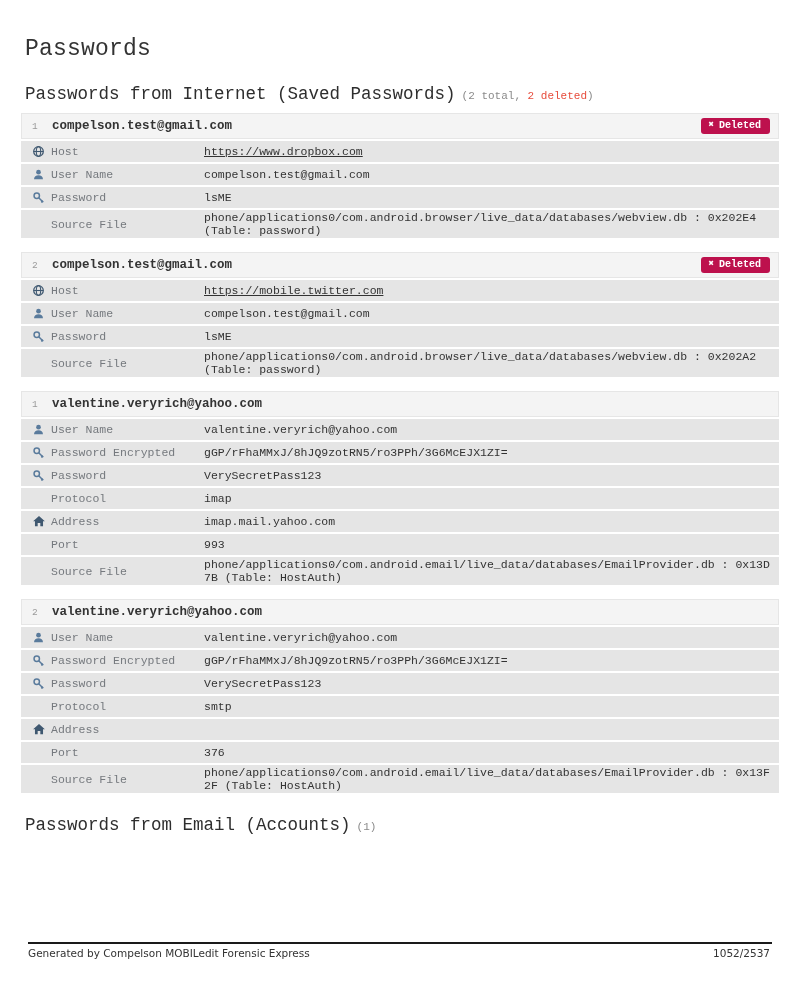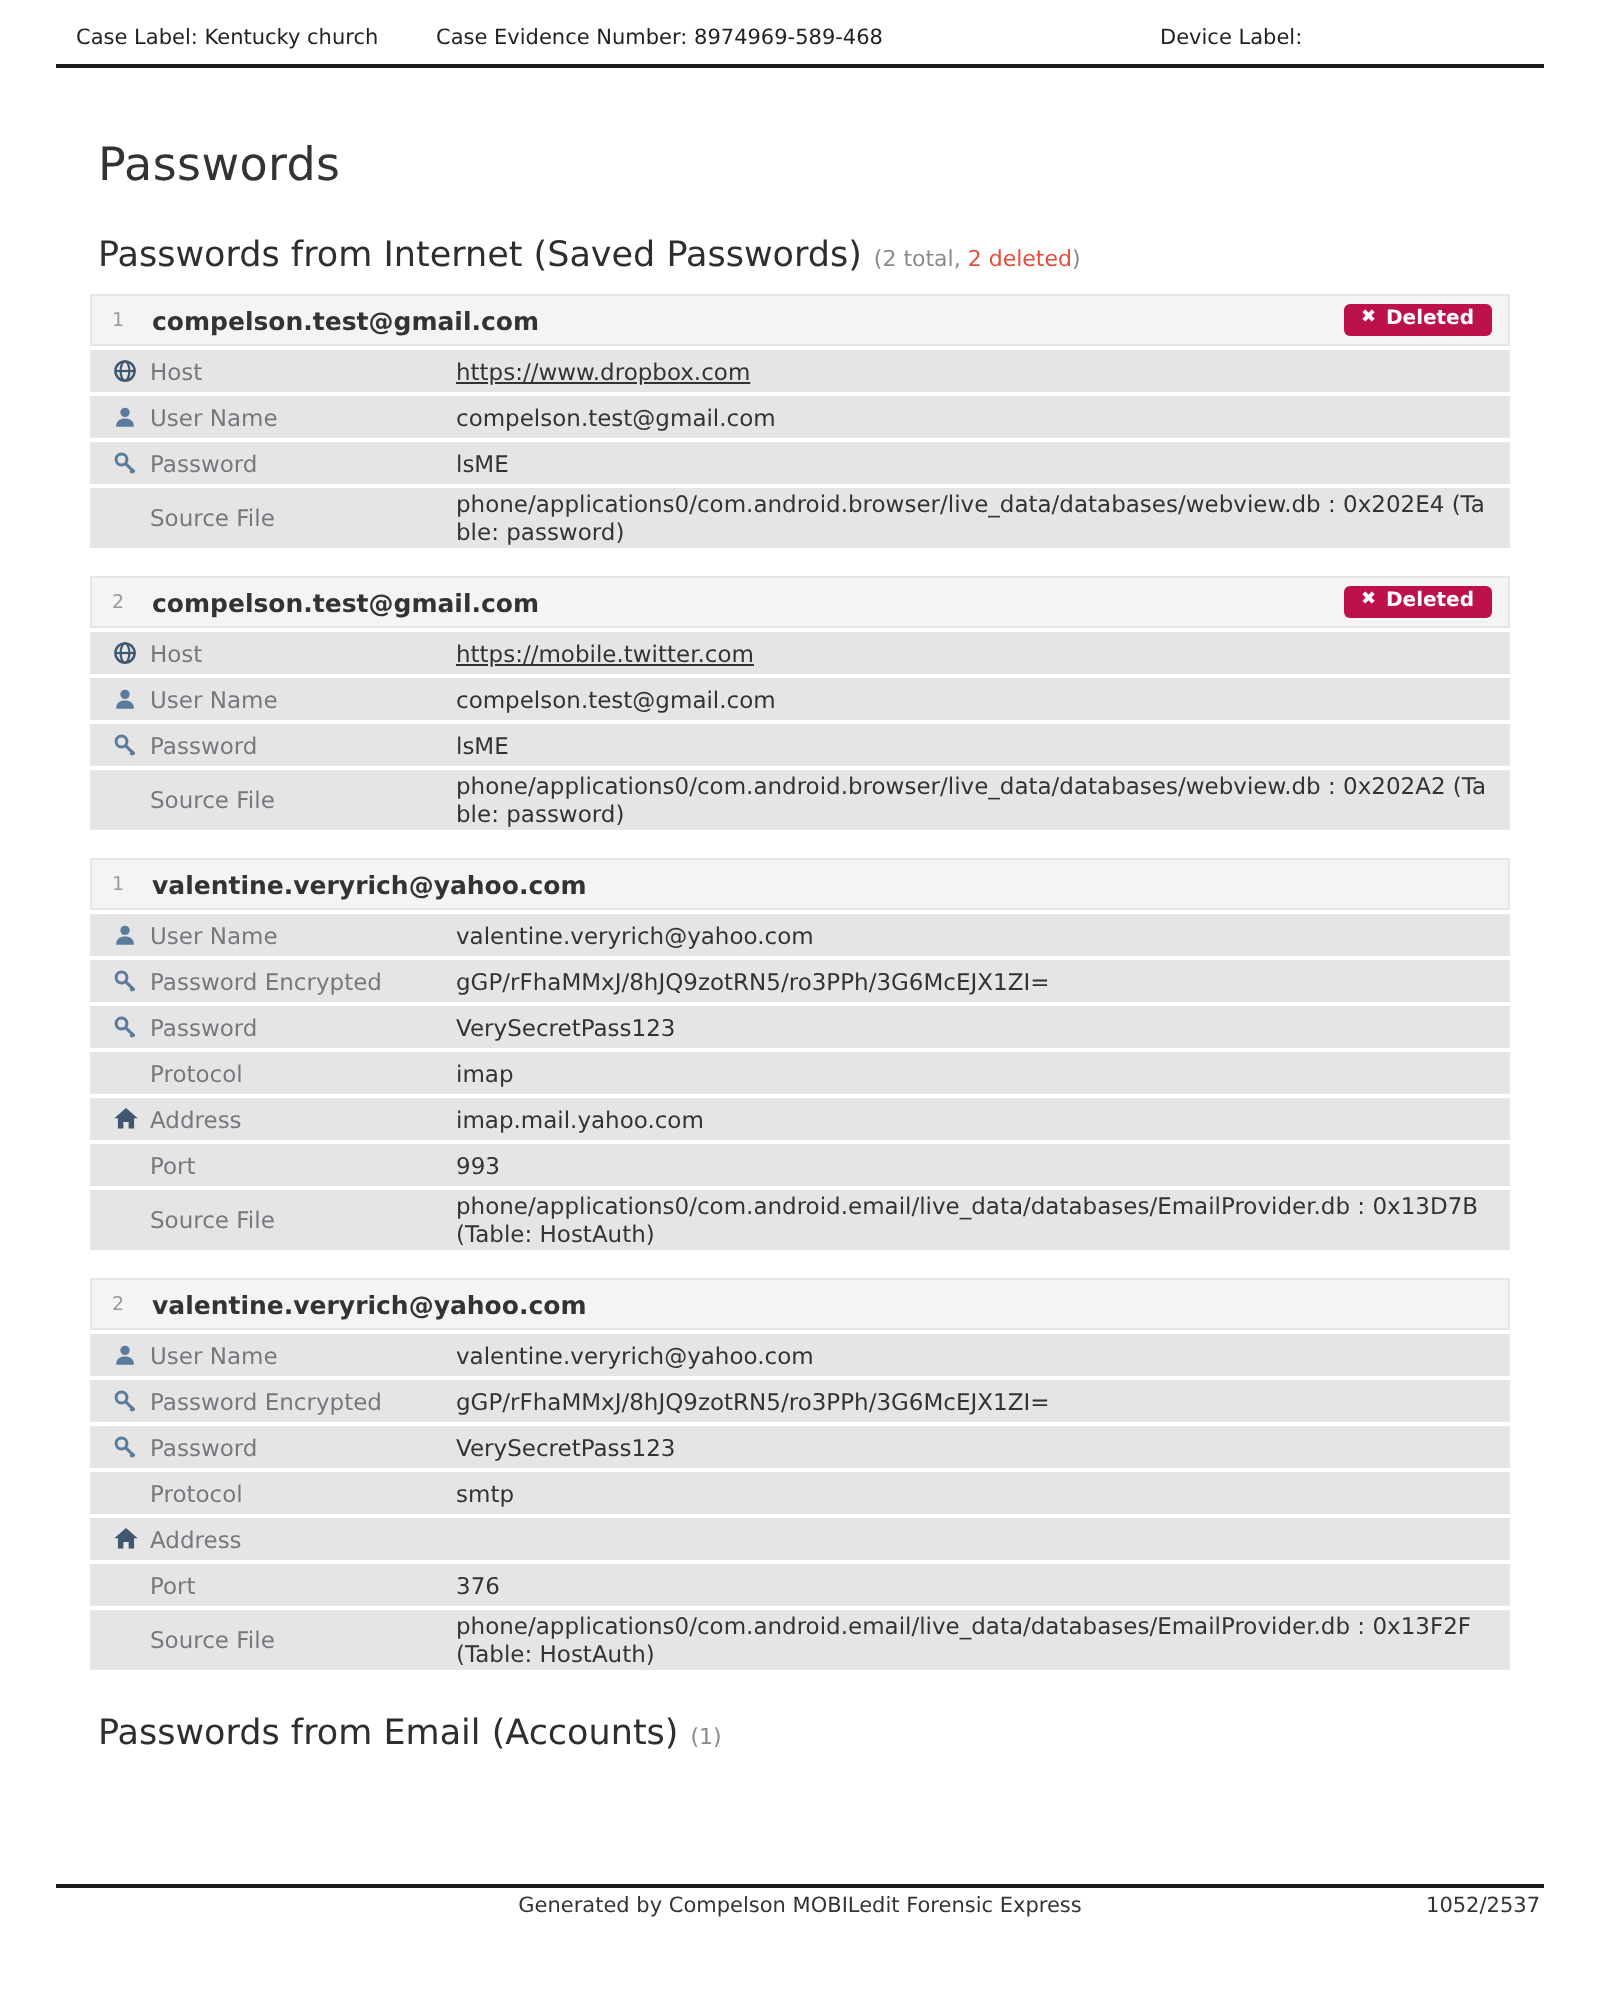--- a/index.html
+++ b/index.html
@@ -16,21 +16,21 @@
     padding: 13px 10px 7px 10px;
     border-bottom: 2px solid #1a1a1a;
     display: flex;
     font-size: 10.5px;
     color: #222;
   }
   .rh-item { white-space: nowrap; }
   .rh-item.case-label { width: 180px; }
   .rh-item.case-evidence { width: 362px; }
 
-  .content { margin: 0 45px; }
+  .content { margin: 0 21px; font-family: Liberation Mono, monospace; }
 
   h1.page-title {
     font-size: 23px;
     font-weight: 400;
     color: #333;
     margin: 36px 0 0 4px;
     letter-spacing: 0.2px;
   }
 
   h2.section-title {
@@ -100,42 +100,28 @@
   .report-footer {
     position: absolute;
     left: 28px;
     right: 28px;
     top: 942px;
     border-top: 2px solid #1a1a1a;
     padding-top: 3px;
     font-size: 10.5px;
     color: #333;
   }
-  .footer-inner { position: relative; text-align: center; }
+  .footer-inner { position: relative; text-align: left; }
   .footer-page { position: absolute; right: 2px; top: 0; }
 </style>
 </head>
 <body>
 
 <div class="page">
 
-  <div class="report-header">
-    <div class="rh-item case-label">
-      <span>Case Label:</span>
-      <span>Kentucky church</span>
-    </div>
-    <div class="rh-item case-evidence">
-      <span>Case Evidence Number:</span>
-      <span>8974969-589-468</span>
-    </div>
-    <div class="rh-item device-label">
-      <span>Device Label:</span>
-      <span></span>
-    </div>
-  </div>
 
   <div class="content">
     <h1 class="page-title">Passwords</h1>
     <div id="sections-container">
   <section class="section">
     <h2 class="section-title">
       <span>Passwords from Internet (Saved Passwords)</span><span class="section-count"><span>(2 total, </span><span class="deleted-count">2 deleted</span><span>)</span></span>
     </h2>
     <div>
   <div class="card">

